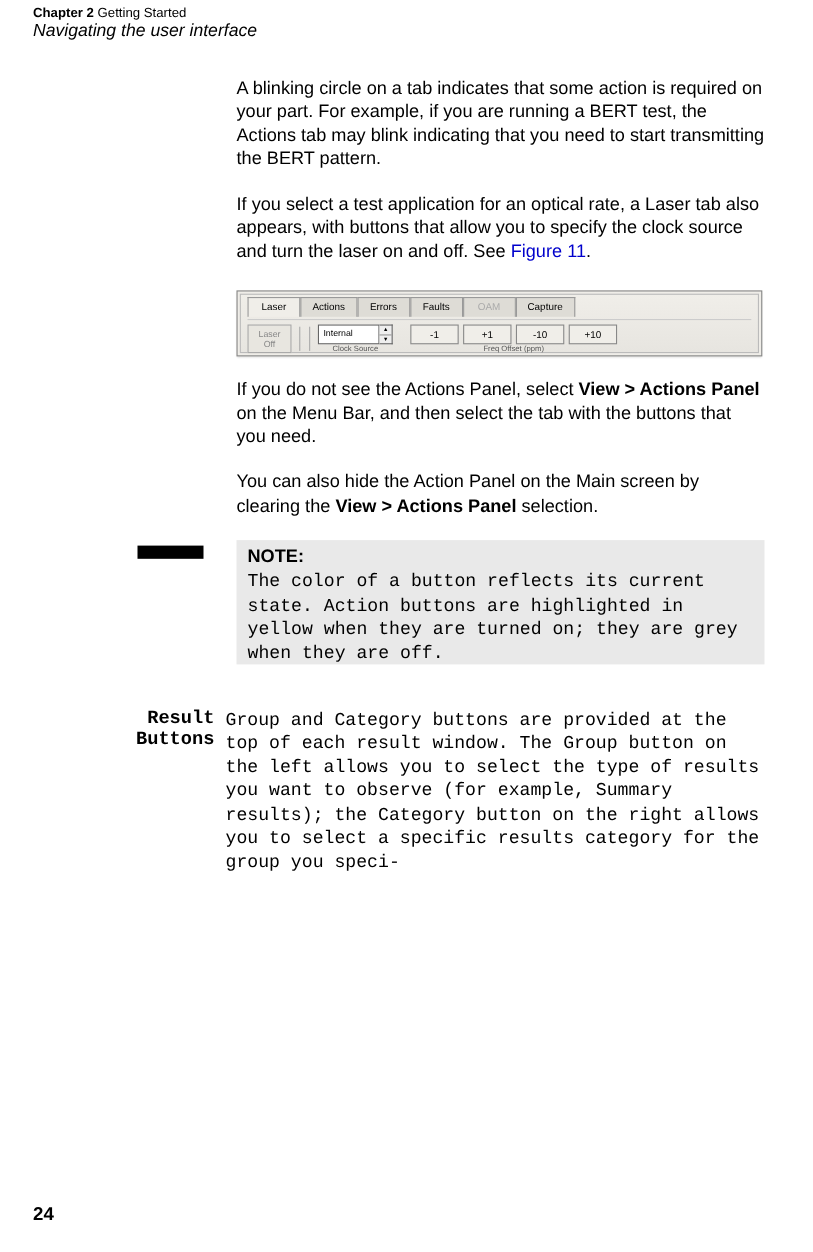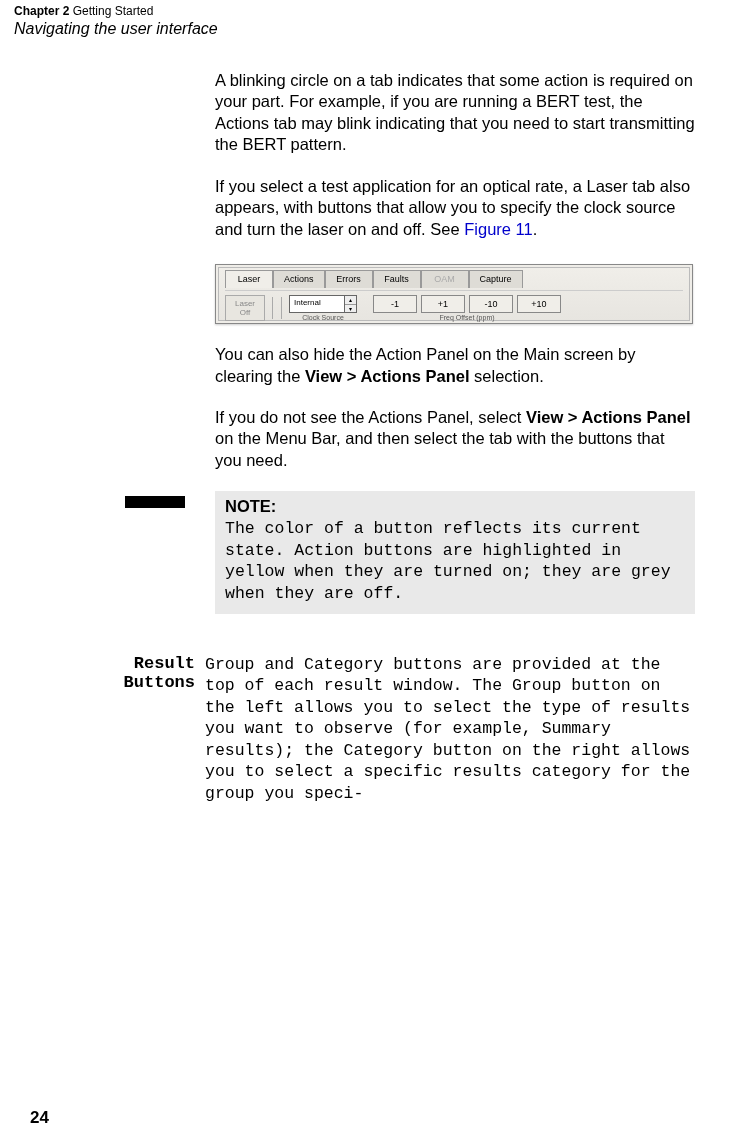--- a/index.html
+++ b/index.html
@@ -11,21 +11,21 @@
       width: 739px;
       height: 1138px;
       background: #fff;
       font-family: Arial, Helvetica, sans-serif;
       position: relative;
       color: #000;
     }
     .header {
       position: absolute;
       top: 4px;
-      left: 14px;
+      left: 30px;
     }
     .header-chapter {
       font-size: 12px;
       font-family: Arial, sans-serif;
     }
     .header-chapter .bold {
       font-weight: bold;
     }
     .header-sub {
       font-size: 16px;
@@ -200,21 +200,21 @@
     .note-marker {
       width: 60px;
       height: 12px;
       background: #000;
       margin-top: 5px;
       margin-right: 30px;
       flex-shrink: 0;
     }
     .note-content {
       background: #e9e9e9;
-      padding: 6px 10px 10px 10px;
+      padding: 6px 10px 0 10px;
       flex: 1;
     }
     .note-title {
       font-size: 16.5px;
       font-weight: bold;
       margin-bottom: 2px;
     }
     .note-text {
       font-size: 16.5px;
       line-height: 1.3;
@@ -234,21 +234,21 @@
       padding-right: 10px;
       flex-shrink: 0;
     }
     .section-text {
       font-size: 16.5px;
       line-height: 1.3;
       flex: 1;
     }
     .footer {
       position: absolute;
-      bottom: 10px;
+      bottom: 24px;
       left: 30px;
       width: 675px;
       display: flex;
       align-items: center;
     }
     .page-num {
       font-size: 17px;
       font-weight: bold;
     }
     .footer-title {
@@ -311,25 +311,25 @@
               <div class="freq-btn">+10</div>
             </div>
             <div class="sublabel">Freq Offset (ppm)</div>
           </div>
         </div>
       </div>
     </div>
   </div>
 
   <div class="para">
+    <span>If you do not see the Actions Panel, select </span><span class="bold">View &gt; Actions Panel</span><span> on the Menu Bar, and then select the tab with the buttons that you need.</span>
+  </div>
+
+  <div class="para">
     <span>You can also hide the Action Panel on the Main screen by clearing the </span><span class="bold">View &gt; Actions Panel</span><span> selection.</span>
-  </div>
-
-  <div class="para">
-    <span>If you do not see the Actions Panel, select </span><span class="bold">View &gt; Actions Panel</span><span> on the Menu Bar, and then select the tab with the buttons that you need.</span>
   </div>
 
   <div class="note-block">
     <div class="note-marker"></div>
     <div class="note-content">
       <div class="note-title">NOTE:</div>
       <div class="note-text">The color of a button reflects its current state. Action buttons are highlighted in yellow when they are turned on; they are grey when they are off.</div>
     </div>
   </div>
 

